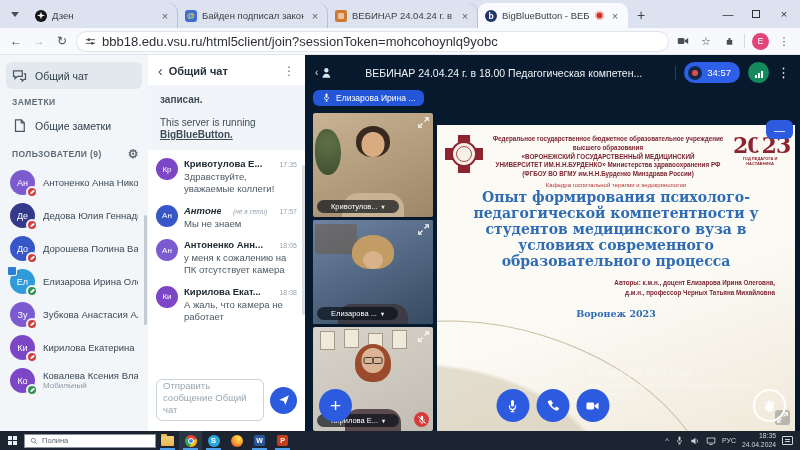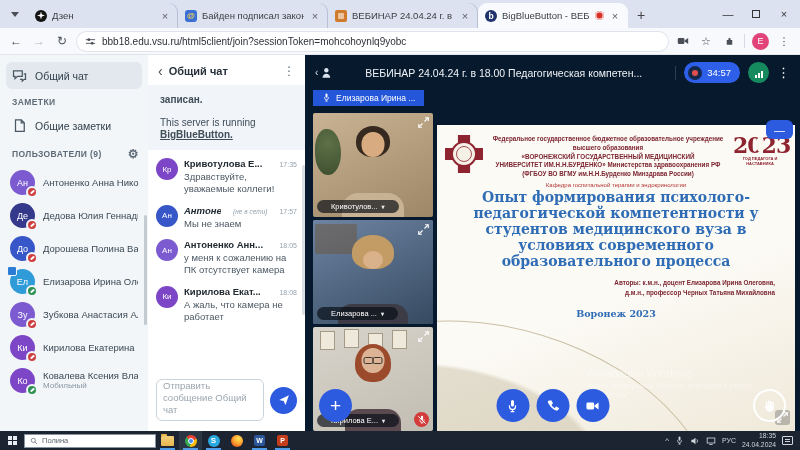--- a/index.html
+++ b/index.html
@@ -29,21 +29,21 @@
 .rec-dot{width:9px;height:9px;border-radius:50%;background:#d93025;box-shadow:inset 0 0 0 1.5px #f6d2cf;flex:none;}
 .newtab{width:22px;height:22px;margin:0 2px 2px;font-size:14px;color:#444;display:flex;align-items:center;justify-content:center;}
 .wincontrols{display:flex;align-items:center;height:100%;margin-left:auto;}
 .wincontrols>span{width:28px;height:100%;display:flex;align-items:center;justify-content:center;font-size:11px;color:#333;}
 .winsq{width:8px;height:8px;border:1px solid #333;display:block;}
 
 .toolbar{height:27px;background:#f7f9fd;display:flex;align-items:center;padding:0 8px;gap:7px;border-bottom:1px solid #e2e5ee;}
 .navbtn{font-size:12px;color:#474c54;width:16px;text-align:center;flex:none;}
 .navbtn.dim{color:#b3b9c4;}
 .omnibox{flex:1;height:19px;background:#fff;border-radius:10px;display:flex;align-items:center;padding:0 8px;gap:6px;box-shadow:0 0 0 1px #e0e4ec;min-width:0;}
-.url-text{font-size:10px;color:#2d3138;white-space:nowrap;overflow:hidden;}
+.url-text{font-size:13px;color:#2d3138;white-space:nowrap;overflow:hidden;}
 .tb-icon{color:#4a4f57;width:16px;text-align:center;font-size:11px;flex:none;display:flex;align-items:center;justify-content:center;}
 .tb-divider{width:1px;height:14px;background:#d5dae3;flex:none;}
 .profile-avatar{width:17px;height:17px;border-radius:50%;background:#e2447a;color:#fff;font-size:9px;display:flex;align-items:center;justify-content:center;flex:none;}
 .icsvg{display:block;}
 
 
 .app{display:flex;height:376px;}
 
 
 .nav{width:148px;background:#f3f6f9;padding-top:6px;position:relative;overflow:hidden;flex:none;}
@@ -98,21 +98,21 @@
 .m-title{flex:1;font-size:10.5px;color:#eef2f6;white-space:nowrap;overflow:hidden;text-align:center;min-width:0;}
 .m-divider{width:1px;height:14px;background:#2b3f55;flex:none;}
 .rec-pill{display:flex;align-items:center;gap:5px;background:#2e5fe8;border-radius:11px;height:21px;padding:0 9px 0 4px;color:#fff;font-size:9.5px;flex:none;}
 .rec-dot2{width:14px;height:14px;border-radius:50%;background:#13294a;position:relative;}
 .rec-dot2::after{content:"";position:absolute;inset:4px;background:#e04e4e;border-radius:50%;}
 .conn{width:21px;height:21px;border-radius:50%;background:#148a5e;display:flex;align-items:flex-end;justify-content:center;gap:1px;padding-bottom:5px;flex:none;}
 .conn i{width:2px;background:#fff;display:block;}
 .conn .b1{height:3px;}.conn .b2{height:5px;}.conn .b3{height:7px;}
 .kebab.w{color:#fff;font-size:13px;}
 .talk-row{padding:3px 8px 0;}
-.talk-pill{display:inline-flex;align-items:center;gap:5px;background:#2356d8;border-radius:0;height:16px;padding:0 9px;color:#fff;font-size:8.5px;}
+.talk-pill{display:inline-flex;align-items:center;gap:5px;background:#2356d8;border-radius:6px;height:16px;padding:0 9px;color:#fff;font-size:8.5px;}
 
 .m-content{display:flex;gap:4px;padding:7px 5px 0 8px;flex:1;min-height:0;}
 .cams{width:120px;display:flex;flex-direction:column;gap:3px;flex:none;}
 .cam{flex:1;position:relative;overflow:hidden;border-radius:2px;background:#222;}
 .cam.speaking{outline:2px solid #4d8de8;outline-offset:-2px;}
 .scene{position:absolute;inset:0;}
 .cam i{position:absolute;display:block;}
 .p-hair,.p-face,.p-body{left:50%;transform:translateX(-50%);}
 .v1 .scene{background:linear-gradient(155deg,#c9b394,#9e8766);}
 .v1 .scene::before{content:"";position:absolute;left:2px;top:16px;width:26px;height:46px;background:radial-gradient(circle at 50% 30%,#5d7046,#3e4f30);border-radius:45% 55% 50% 50%;}

